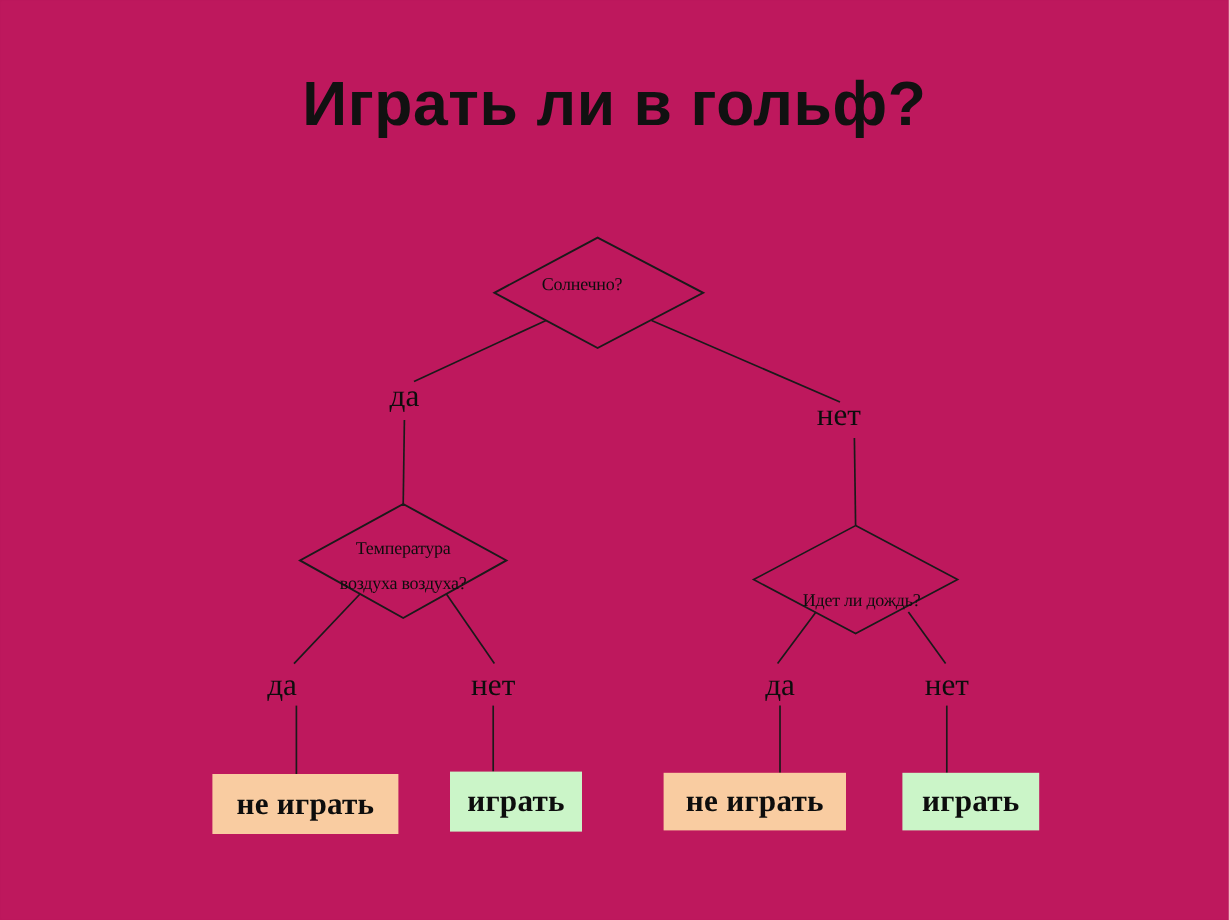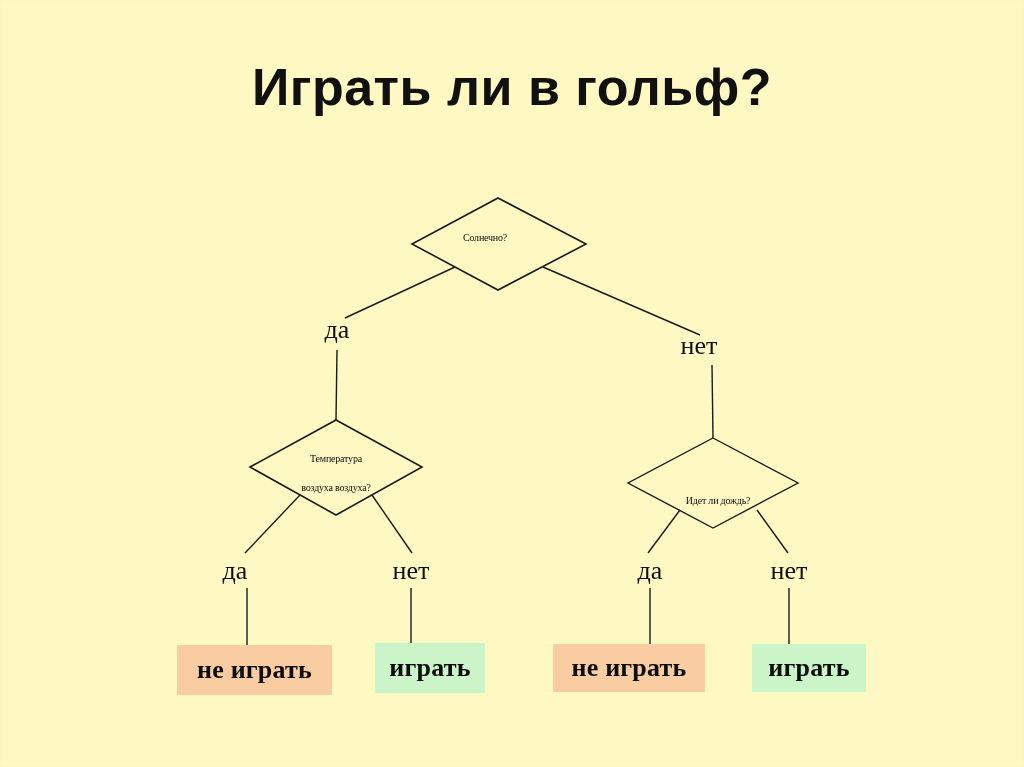--- a/index.html
+++ b/index.html
@@ -13,21 +13,21 @@
     font-family: "Liberation Serif", "DejaVu Serif", serif;
     overflow: hidden;
     position: relative;
   }
 
   #slide {
     position: absolute;
     inset: 0;
     width: 1024px;
     height: 767px;
-    background: #fef9c3;
+    background: #be185d;
     box-shadow: inset 0 0 2px rgba(0,0,0,0.035);
   }
 
   
   #title {
     position: absolute;
     left: 0;
     top: 56px;
     width: 1024px;
     text-align: center;
@@ -52,21 +52,21 @@
   
   .node-text {
     position: absolute;
     text-align: center;
     color: #0d0d0d;
     font-family: "Liberation Serif", "DejaVu Serif", serif;
     white-space: nowrap;
     pointer-events: none;
   }
   .node-text.decision {
-    font-size: 10px;
+    font-size: 15px;
     line-height: 20px;
     letter-spacing: -0.2px;
   }
   .node-text.decision.two-line {
     line-height: 29px;
     text-align: center;
   }
 
   .edge-label {
     position: absolute;

